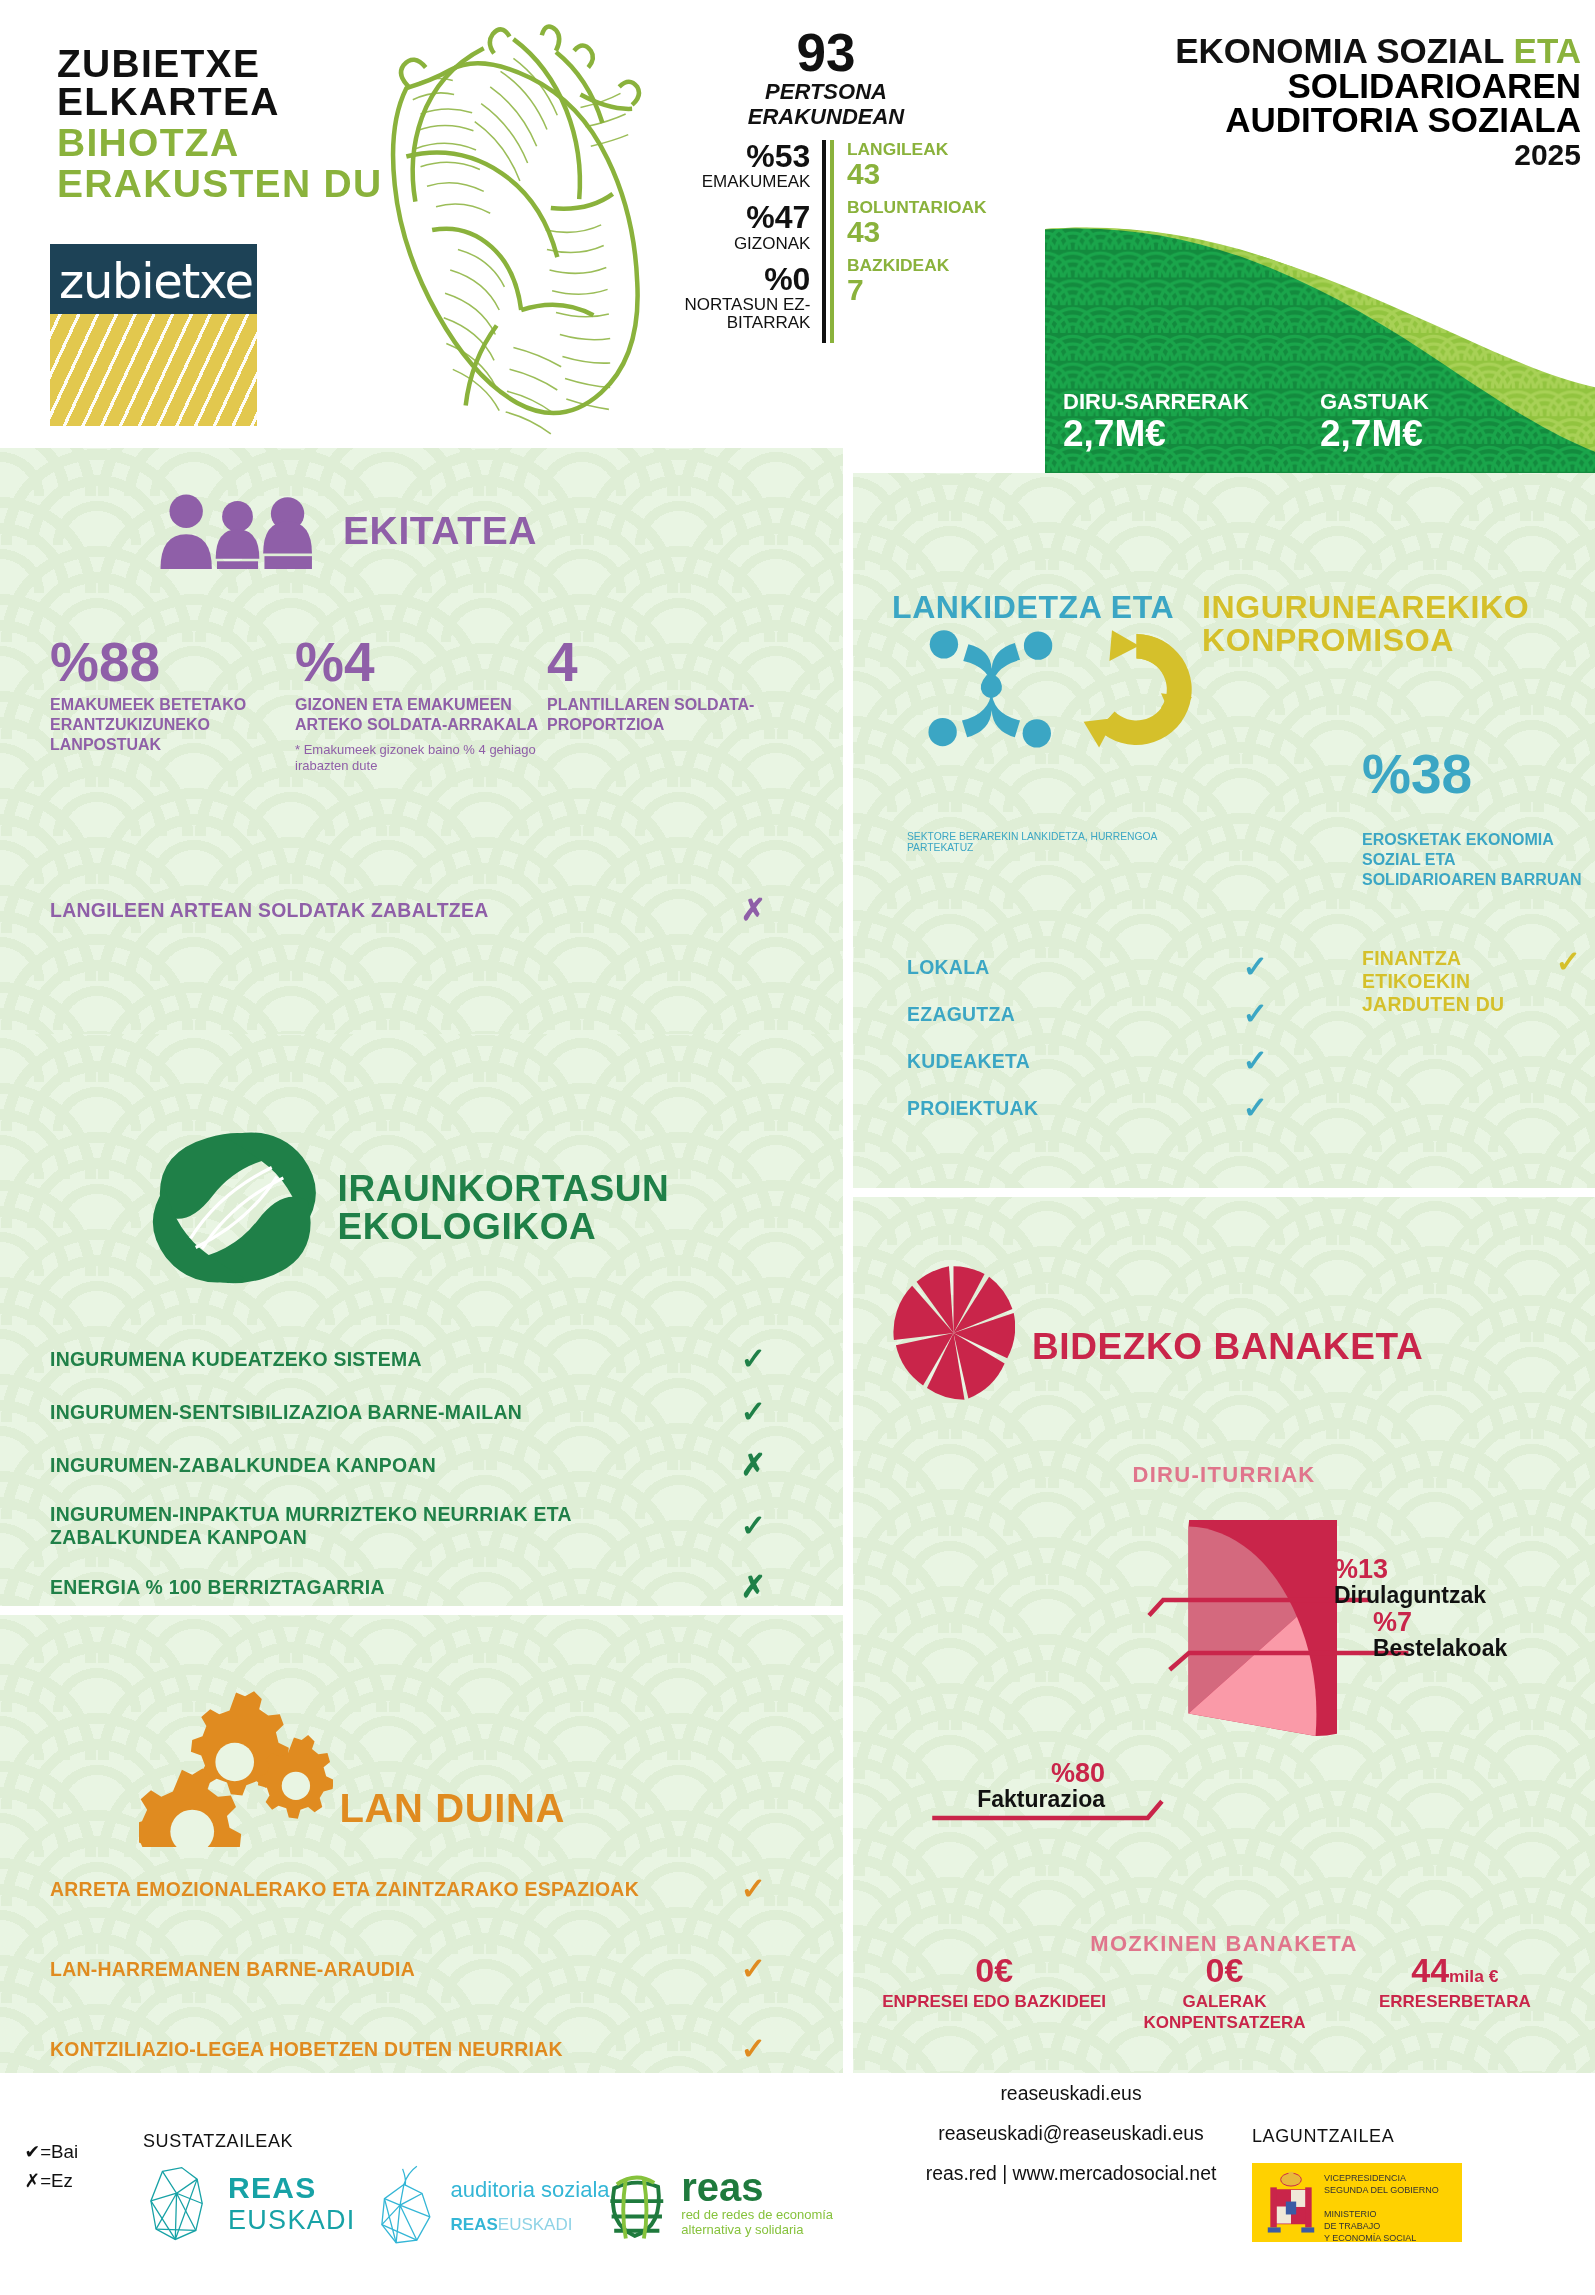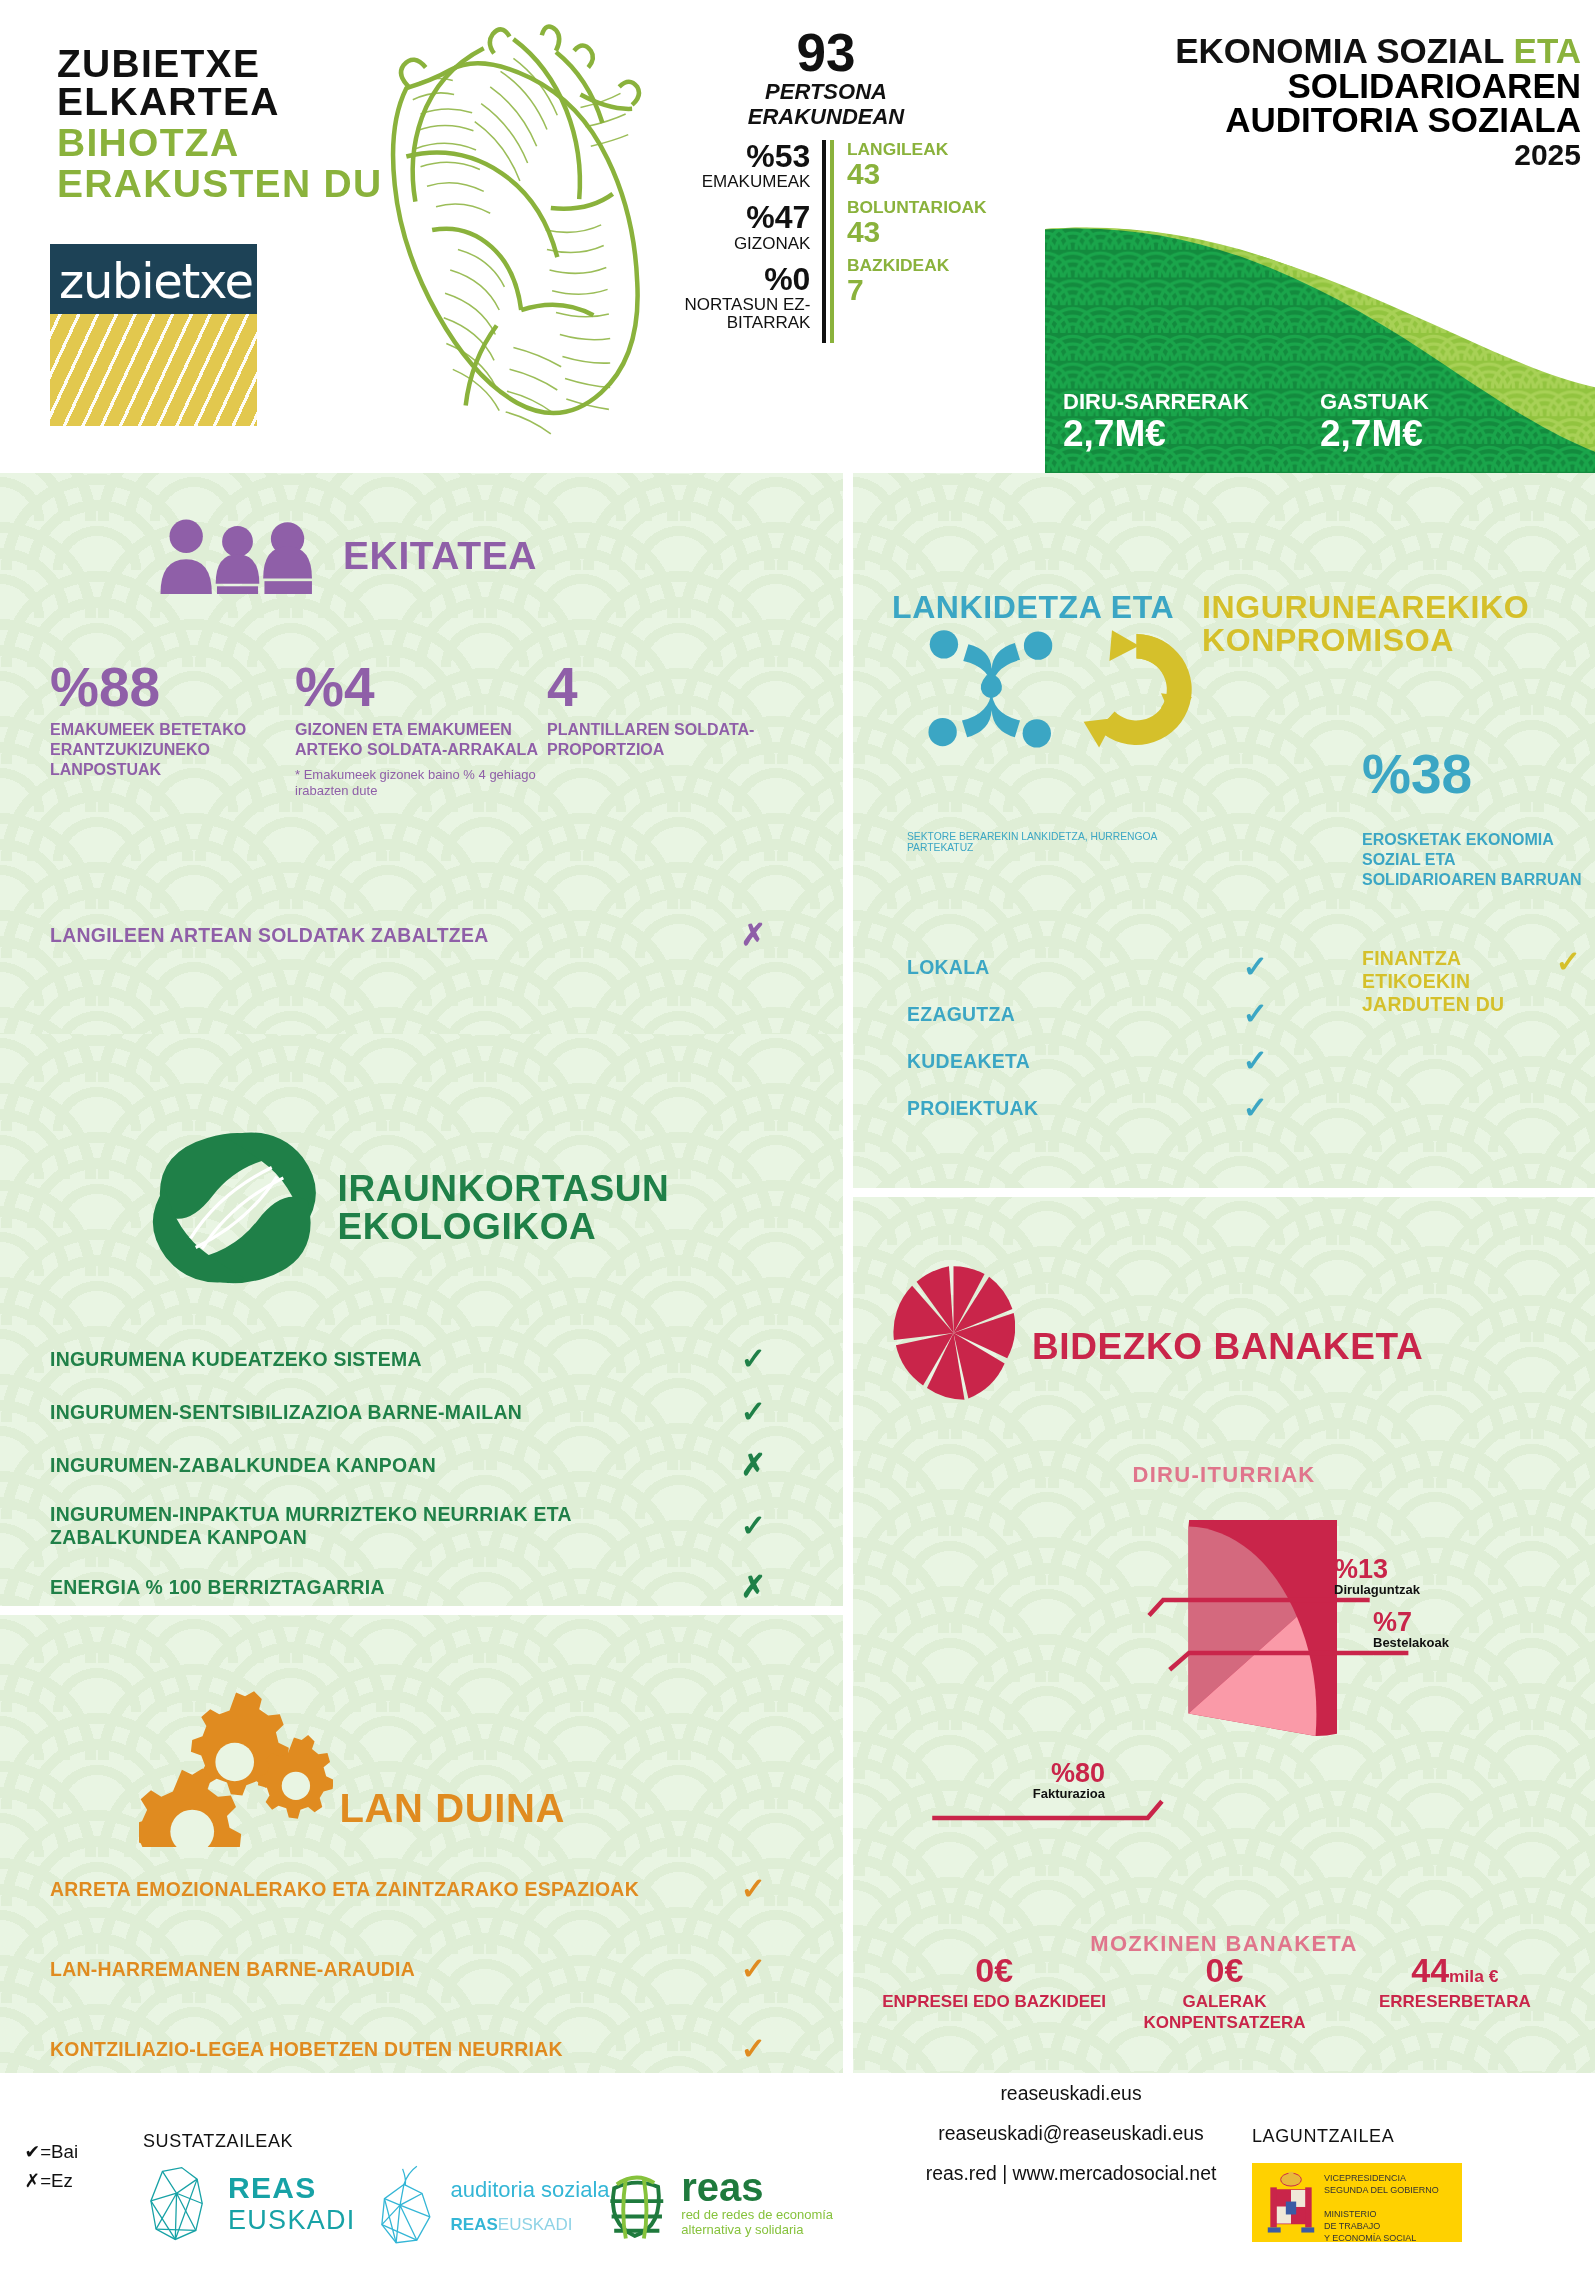--- a/index.html
+++ b/index.html
@@ -86,21 +86,21 @@
   .stat-lbl { font-size:16px; font-weight:bold; line-height:1.25; margin-top:5.2px;
               font-family:"Liberation Sans Narrow","Liberation Sans",sans-serif; }
   .stat-note{ font-size:13px; line-height:1.25; margin-top:6.5px; font-weight:normal;
               font-family:"Liberation Sans Narrow","Liberation Sans",sans-serif; }
   .row { display:flex; align-items:center; justify-content:space-between; }
   .row .txt { font-size:19.4px; font-weight:bold; letter-spacing:0.3px;
               font-family:"Liberation Sans Narrow","Liberation Sans",sans-serif; }
   .mark { font-size:30px; font-weight:bold; line-height:1; }
 
   
-  #p-ekitatea { left:0; top:473px; width:843px; height:644px; }
+  #p-ekitatea { left:0; top:448px; width:843px; height:644px; }
   .pu { color:#8f5fa8; }
   
   #p-iraun { left:0; top:1034px; width:843px; height:572px; }
   .gn { color:#1f8048; }
   
   #p-lan { left:0; top:1615px; width:843px; height:458px; }
   .og { color:#e08b20; }
   
   #p-lank { left:853px; top:473px; width:742px; height:715px; }
   .bl { color:#3ba6c4; }
@@ -119,21 +119,21 @@
              font-size:19.4px; line-height:2.05; color:#111;
              font-family:"Liberation Sans Narrow","Liberation Sans",sans-serif; }
   .esflag { position:absolute; left:1252px; top:225px; width:210px; height:79px; background:#ffd100; }
   .esflag .t { position:absolute; left:72px; top:9px; font-size:9px; line-height:1.35; color:#333;
                font-family:"Liberation Sans Narrow","Liberation Sans",sans-serif; }
 
   
   .pie-lab { position:absolute; text-align:right; }
   .pie-lab .pv { font-size:27px; font-weight:bold; color:#c9254a; line-height:1;
                  font-family:"Liberation Sans Narrow","Liberation Sans",sans-serif; }
-  .pie-lab .pn { font-size:13px; font-weight:bold; color:#111; line-height:1.1;
+  .pie-lab .pn { font-size:23px; font-weight:bold; color:#111; line-height:1.1;
                  font-family:"Liberation Sans Narrow","Liberation Sans",sans-serif; }
   .bot3 { position:absolute; left:26px; bottom:40px; width:691px; display:flex; text-align:center; }
   .bot3 > div { flex:1; }
   .bot3 .v { font-size:34px; font-weight:bold; color:#c9254a; line-height:1.05;
              font-family:"Liberation Sans Narrow","Liberation Sans",sans-serif; }
   .bot3 .v small { font-size:17.4px; }
   .bot3 .l { font-size:17px; font-weight:bold; color:#c9254a; line-height:1.2; margin-top:3.9px;
              font-family:"Liberation Sans Narrow","Liberation Sans",sans-serif; }
   .sec-cap { text-align:center; font-size:22px; font-weight:bold; color:#e0758c; letter-spacing:1.3px;
              font-family:"Liberation Sans Narrow","Liberation Sans",sans-serif; }

